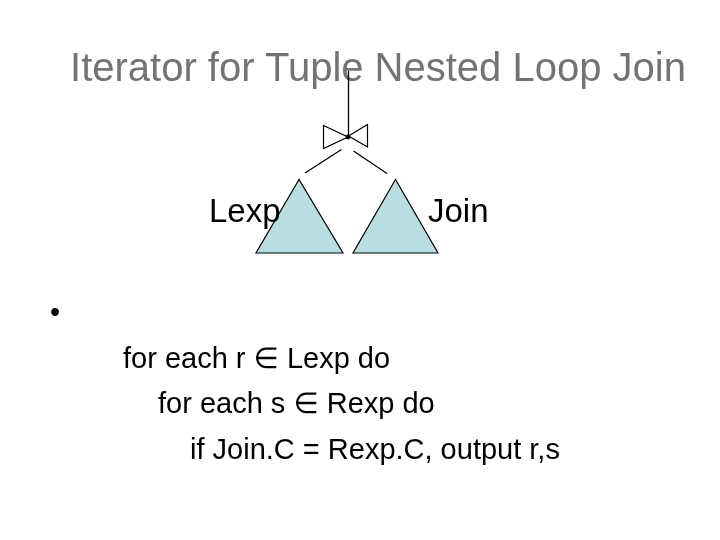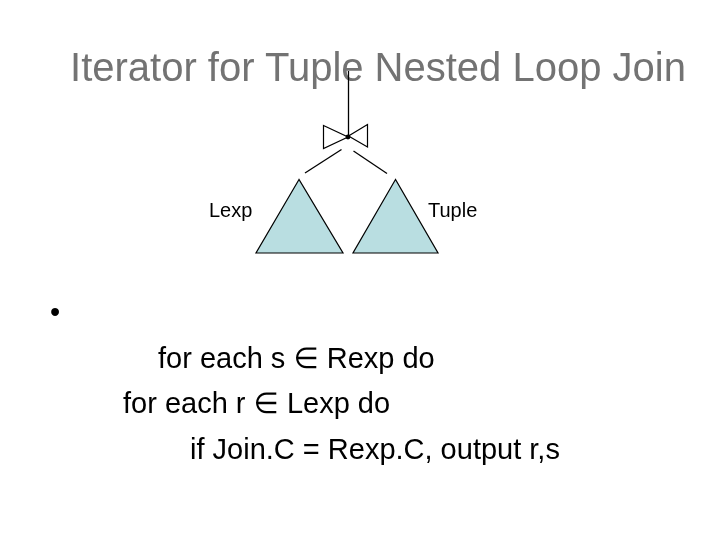--- a/index.html
+++ b/index.html
@@ -40,21 +40,21 @@
     fill: none;
   }
   .bowtie-part {
     stroke: #000000;
     stroke-width: 1.2;
     fill: #ffffff;
   }
   .input-label {
     position: absolute;
     top: 198px;
-    font-size: 20px;
+    font-size: 33px;
     line-height: 25px;
     white-space: pre;
   }
   .input-label.left  { left: 209px; }
   .input-label.right { left: 428px; }
   .body-text {
     position: absolute;
     left: 0;
     top: 290px;
     width: 720px;
@@ -93,24 +93,24 @@
     <circle cx="348" cy="137" r="2.4" fill="#000000"></circle>
 
     <line class="tree-line" x1="341.5" y1="149.5" x2="305" y2="173"></line>
     <line class="tree-line" x1="353.5" y1="151" x2="387" y2="173.5"></line>
 
     <polygon stroke="#000000" stroke-width="1.2" points="299,179.5 256,253 343,253" fill="#b9dee1"></polygon>
     <polygon stroke="#000000" stroke-width="1.2" points="395.5,179.5 353,253 438,253" fill="#b9dee1"></polygon>
   </svg>
 
   <div class="input-label left">Lexp</div>
-  <div class="input-label right">Tuple</div>
+  <div class="input-label right">Join</div>
 
   <div class="body-text">
     <div class="text-line l1">
       <span class="bullet-marker">•</span>
     </div>
+    <div class="text-line l2">for each r ∈ Lexp do</div>
     <div class="text-line l3">for each s ∈ Rexp do</div>
-    <div class="text-line l2">for each r ∈ Lexp do</div>
     <div class="text-line l4">if Join.C = Rexp.C, output r,s</div>
   </div>
 
 </div>
 
 </body></html>

